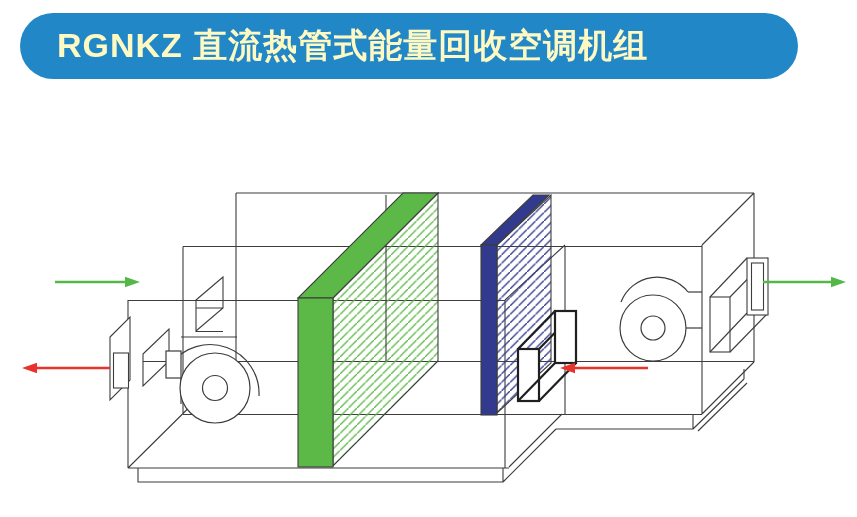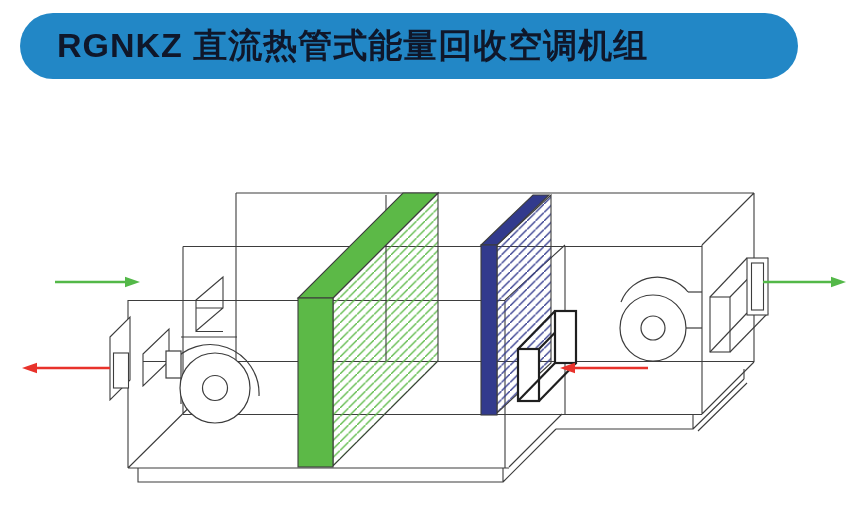--- a/index.html
+++ b/index.html
@@ -9,21 +9,21 @@
                display:flex;align-items:center;padding-left:37px;box-sizing:border-box;}
   .header-title{font-size:34px;font-weight:bold;letter-spacing:1px;white-space:nowrap;}
   svg{position:absolute;left:0;top:0;}
 </style>
 </head>
 <body>
 
 <div class="stage">
 
   <div class="header-pill" style="background: rgb(34, 135, 198);">
-    <span class="header-title" style="color: #0f172a;">RGNKZ 直流热管式能量回收空调机组</span>
+    <span class="header-title" style="color: #fef9c3;">RGNKZ 直流热管式能量回收空调机组</span>
   </div>
 
   <svg width="857" height="517" viewBox="0 0 857 517">
     <defs>
       <pattern id="hatchGreen" width="8.5" height="8.5" patternUnits="userSpaceOnUse">
         <path d="M-1,9.5 L9.5,-1" fill="none" stroke-width="1.3" stroke="#5CB947"></path>
       </pattern>
       <pattern id="hatchBlue" width="8.5" height="8.5" patternUnits="userSpaceOnUse">
         <path d="M-1,9.5 L9.5,-1" fill="none" stroke-width="1.3" stroke="#323A8D"></path>
       </pattern>

